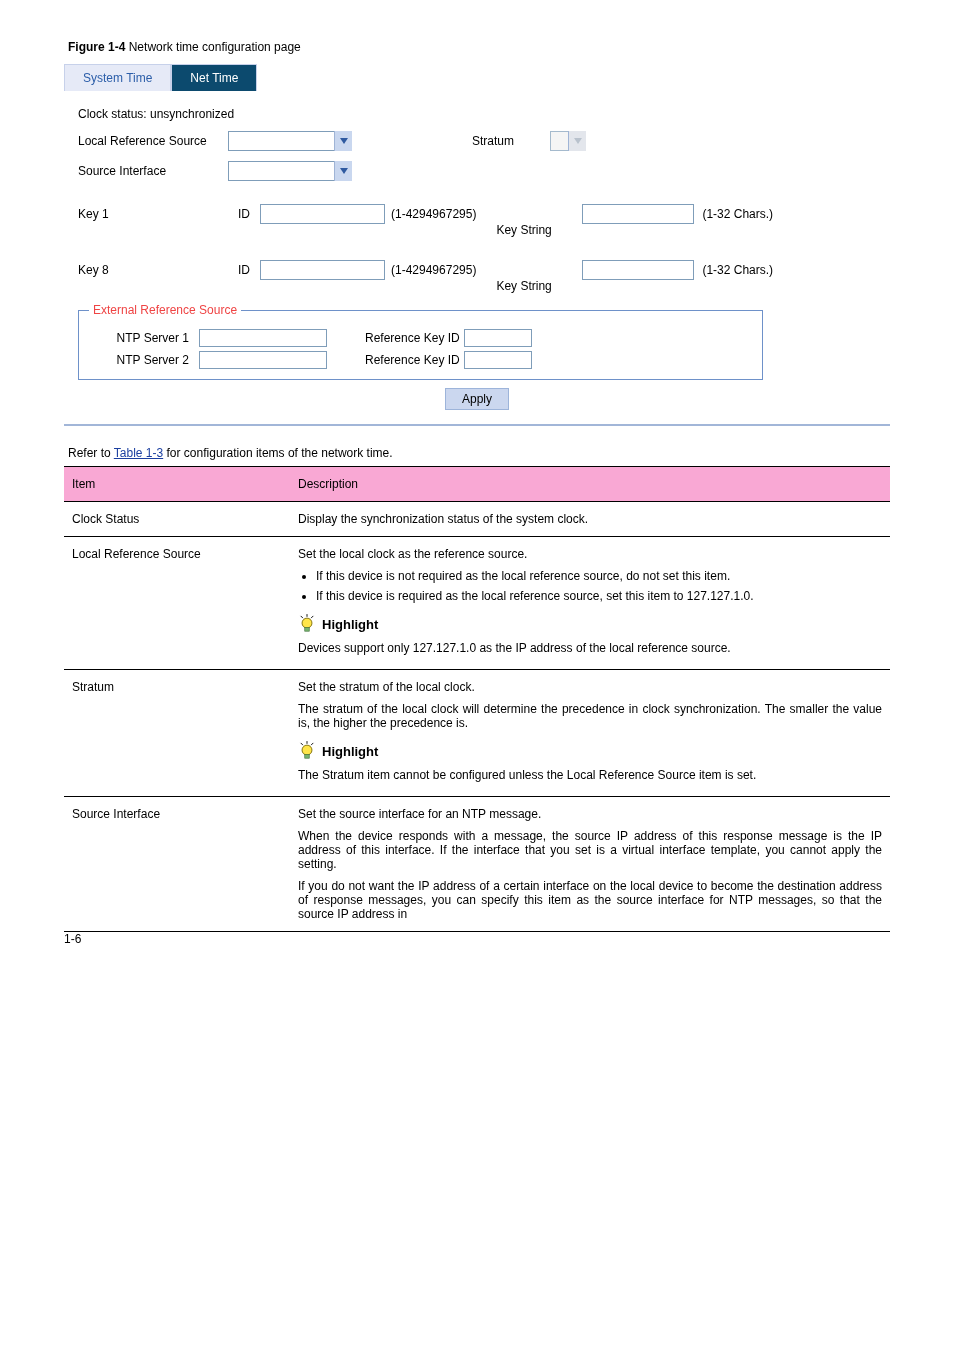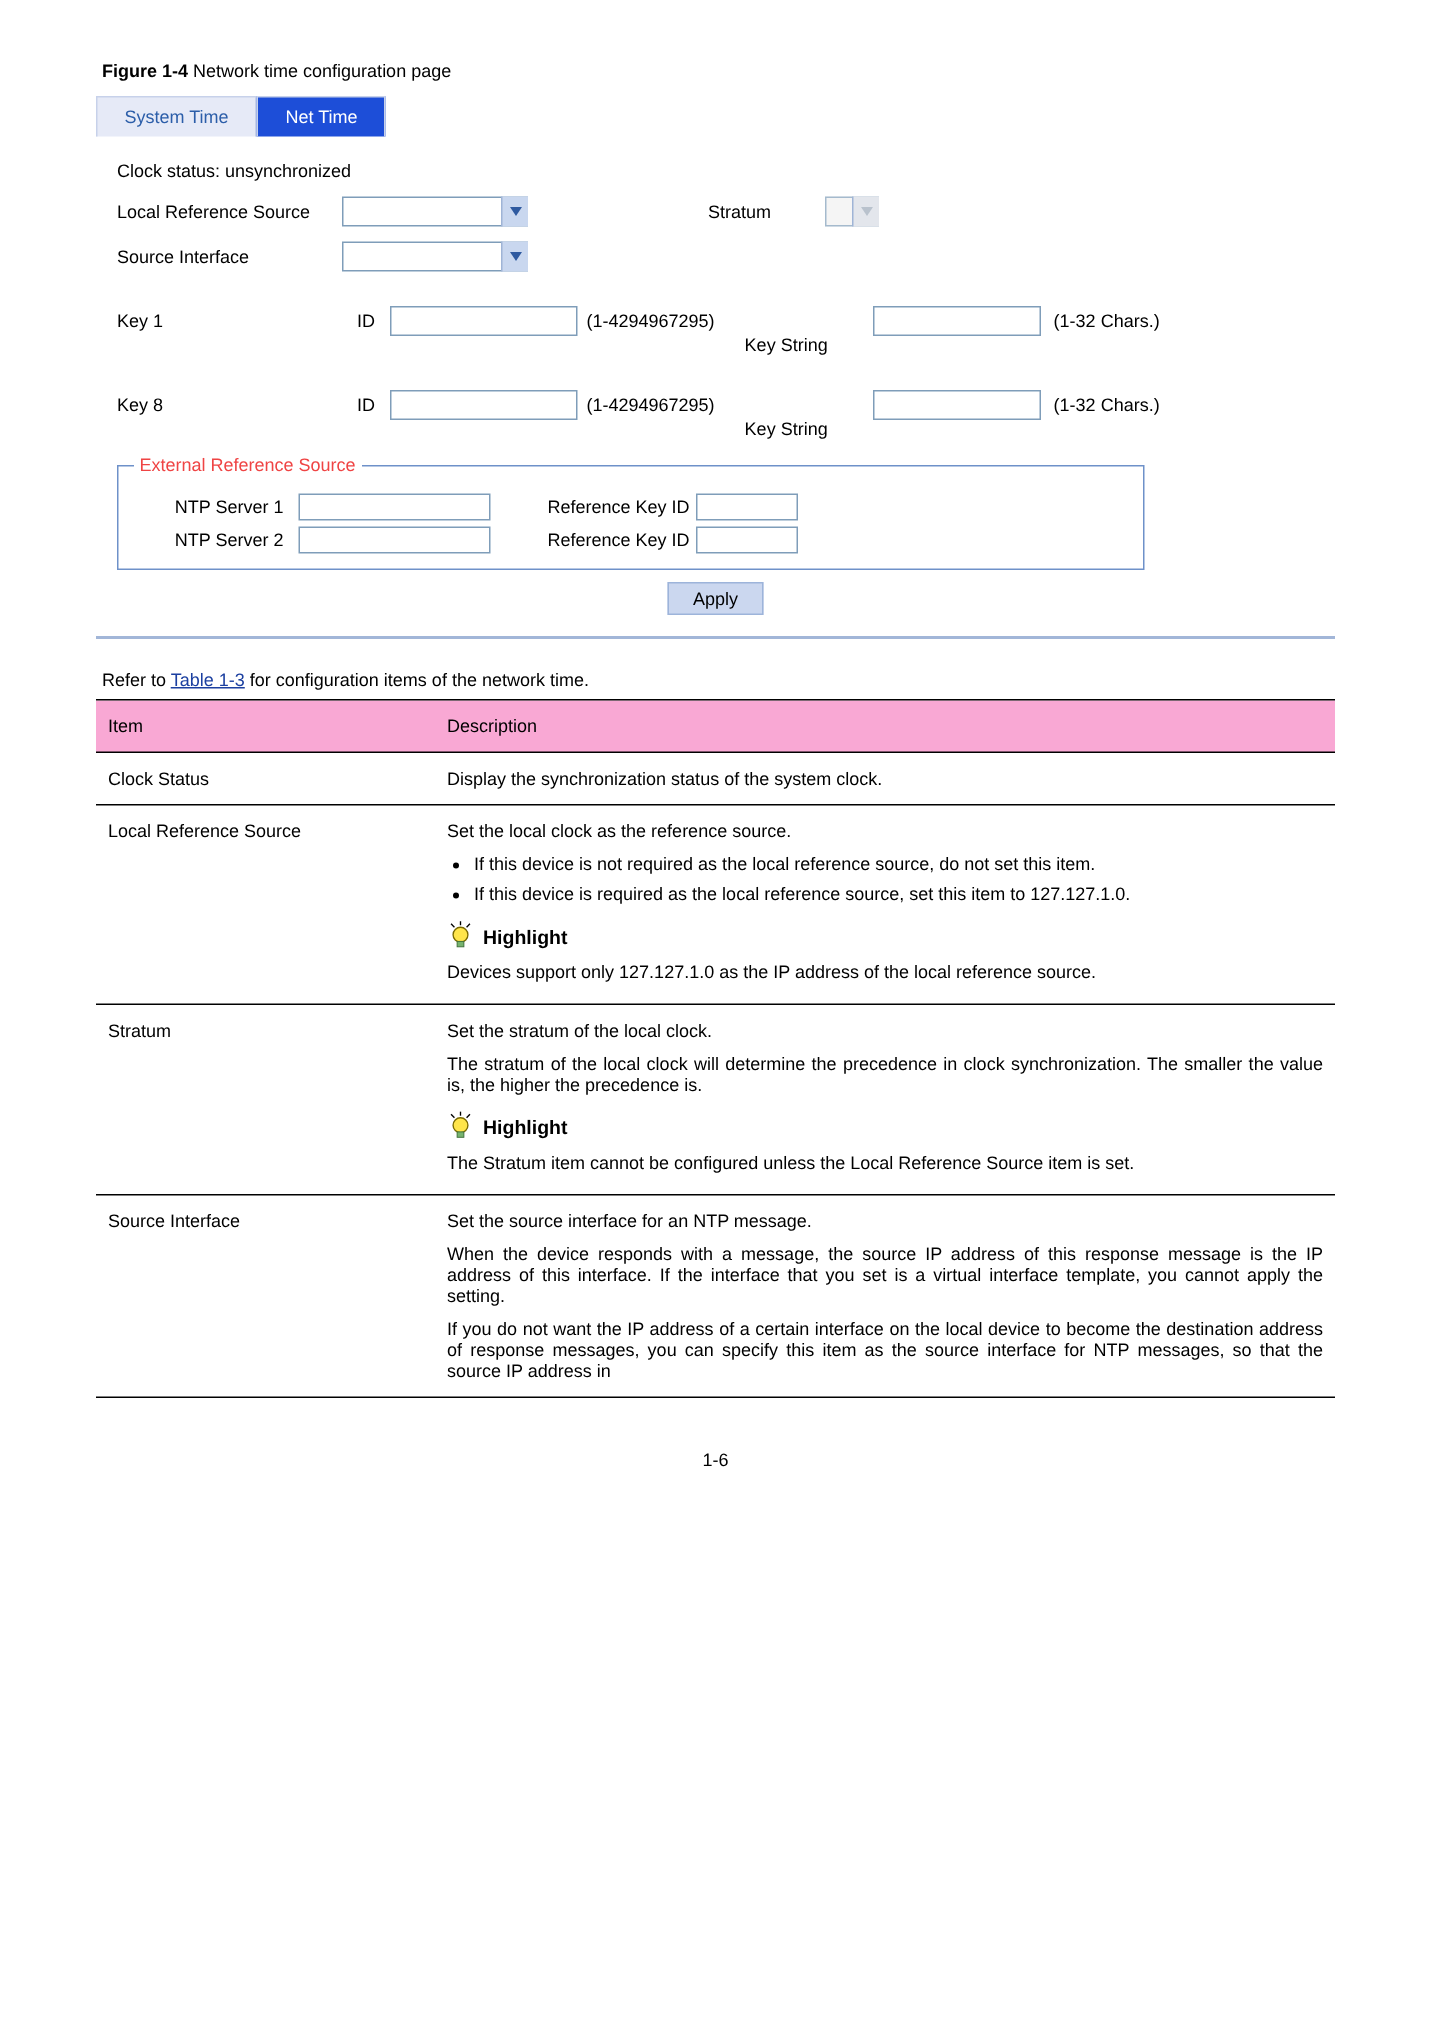--- a/index.html
+++ b/index.html
@@ -6,21 +6,21 @@
   .page { width: 826px; margin: 0 auto; }
 
   
   .figcap { margin: 0 0 10px 4px; font-size:12px; }
   .figcap .bold { font-weight: bold; }
 
   
   .shot-wrap { border-bottom: 2px solid #a2b6d8; }
   .tabs { display:flex; align-items:stretch; }
   .tab { padding:6px 18px; font-size:12px; color:#2c5ea9; background:#e6eaf7; border-top:1px solid #c7d1ea; border-left:1px solid #c7d1ea; border-right:1px solid #c7d1ea; cursor:pointer; }
-  .tab.active { background:#1d4ed8; color:#fff; }
+  .tab.active { background:#0c4a6e; color:#fff; }
   .shot-body { padding:16px 14px 10px 14px; }
   .row { display:flex; align-items:center; margin-bottom:10px; }
   .row .lbl { color:#000; }
   .lbl-col { width:128px; flex-shrink:0; }
   select.fld, input.fld { border:1px solid #7f9db9; font-size:12px; background:#fff; box-sizing:border-box; height:20px; padding:0 2px; }
   select.fld { width:124px; }
   .chev { appearance:none; -webkit-appearance:none; background:#fff; padding-right:18px; }
   .select-wrap { position:relative; display:inline-block; }
   .select-wrap .caret { position:absolute; right:0; top:0; width:17px; height:20px; background:#c9d7ef; display:flex; align-items:center; justify-content:center; pointer-events:none; border-left:1px solid #9fb4d6; }
   .select-wrap .caret.disabled { background:#e3e6ec; }
@@ -57,21 +57,21 @@
   ul.bul { margin:6px 0; padding-left:18px; }
   ul.bul li { margin:6px 0; text-align:justify; }
   .hl-row { display:flex; align-items:center; margin:10px 0 4px 0;text-align:center; }
   .hl-row .hl-text { font-weight:bold; margin-left:6px; font-size:13px; }
   .hl-note { margin:6px 0 4px 0; text-align:justify; }
   .para { text-align:justify; margin:0 0 8px 0; }
 
   
   .bulb { width:18px; height:22px; display:inline-block; }
 
-  .footer { text-align:center; margin-top:34px; font-size:12px; }
+  .footer { font-size:12px; }
 </style>
 </head>
 <body>
 
 <div class="page">
 
   <div class="figcap">
     <span class="bold">Figure 1-4</span>
     <span>Network time configuration page</span>
   </div>

